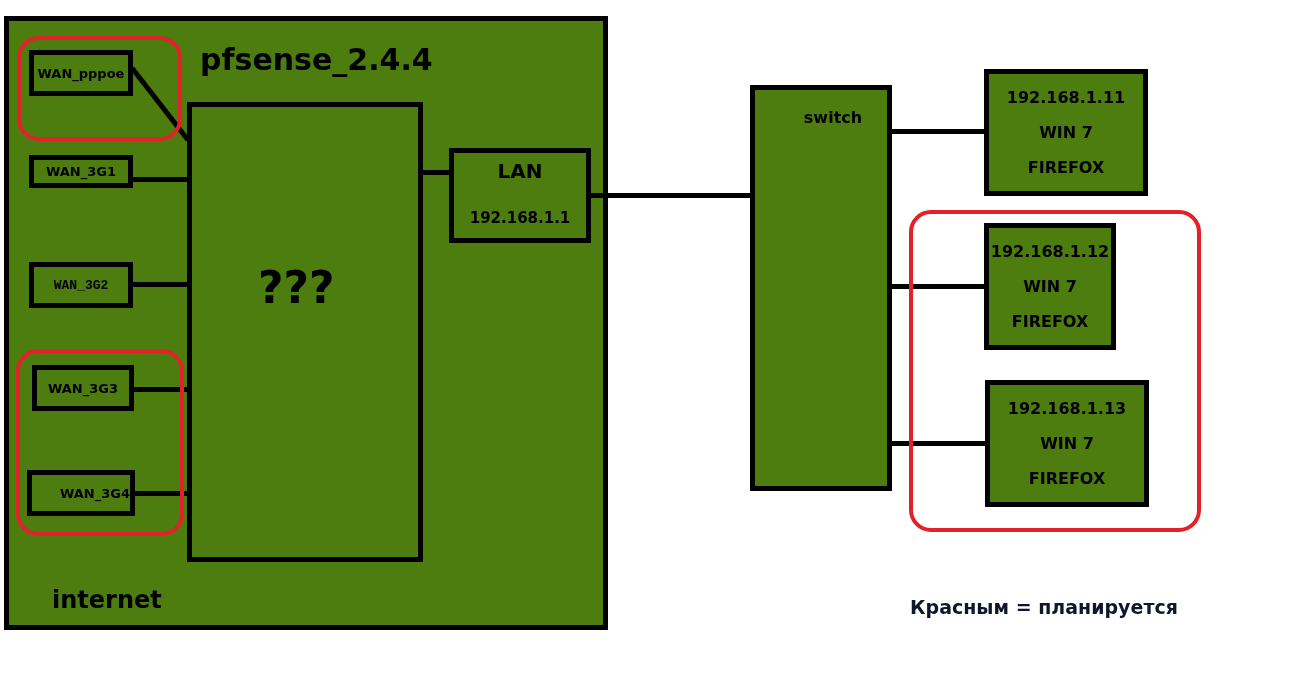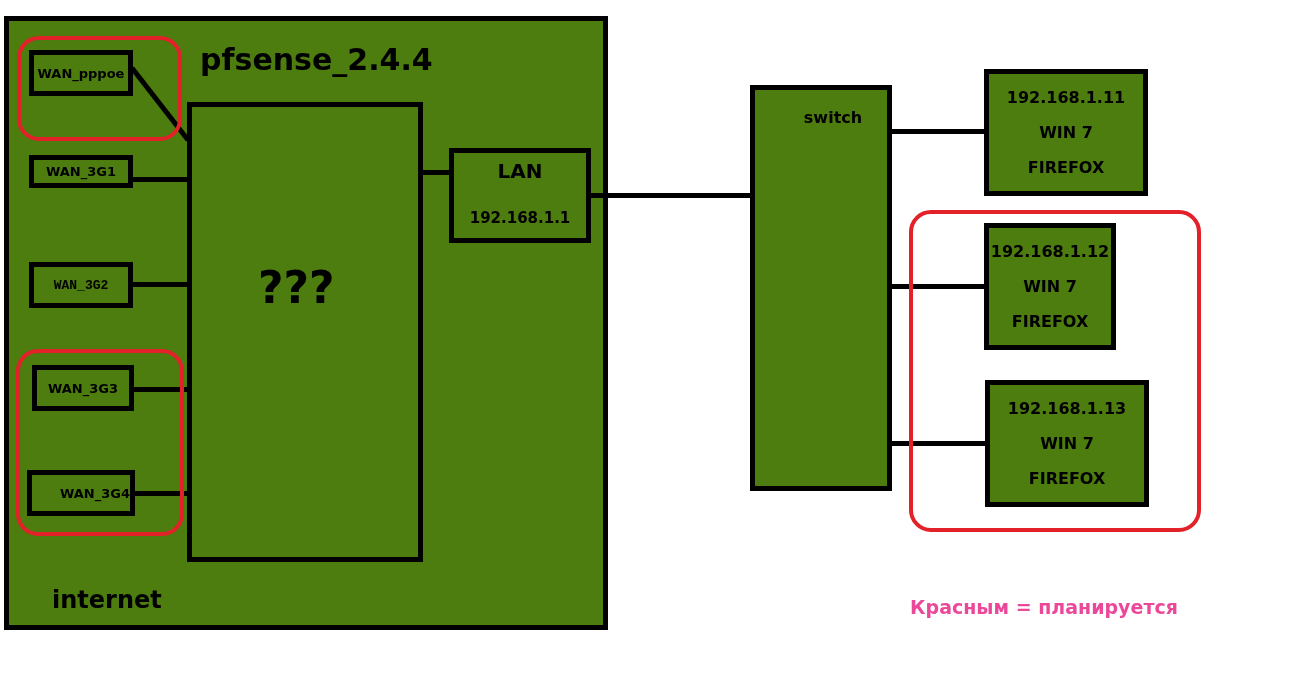--- a/index.html
+++ b/index.html
@@ -81,13 +81,13 @@
   <span>FIREFOX</span>
 </div>
 <div class="box host" style="left:985px; top:380px; width:164px; height:127px;">
   <span>192.168.1.13</span>
   <span>WIN 7</span>
   <span>FIREFOX</span>
 </div>
 
 <div class="red" style="left:909px; top:210px; width:292px; height:322px;"></div>
 
-<div class="lbl" style="left:910px; top:596px; font-size:19px; color:#ec4899;">Красным = планируется</div>
+<div class="lbl" style="left:910px; top:596px; font-size:19px; color:#0f172a;">Красным = планируется</div>
 
 </body></html>

